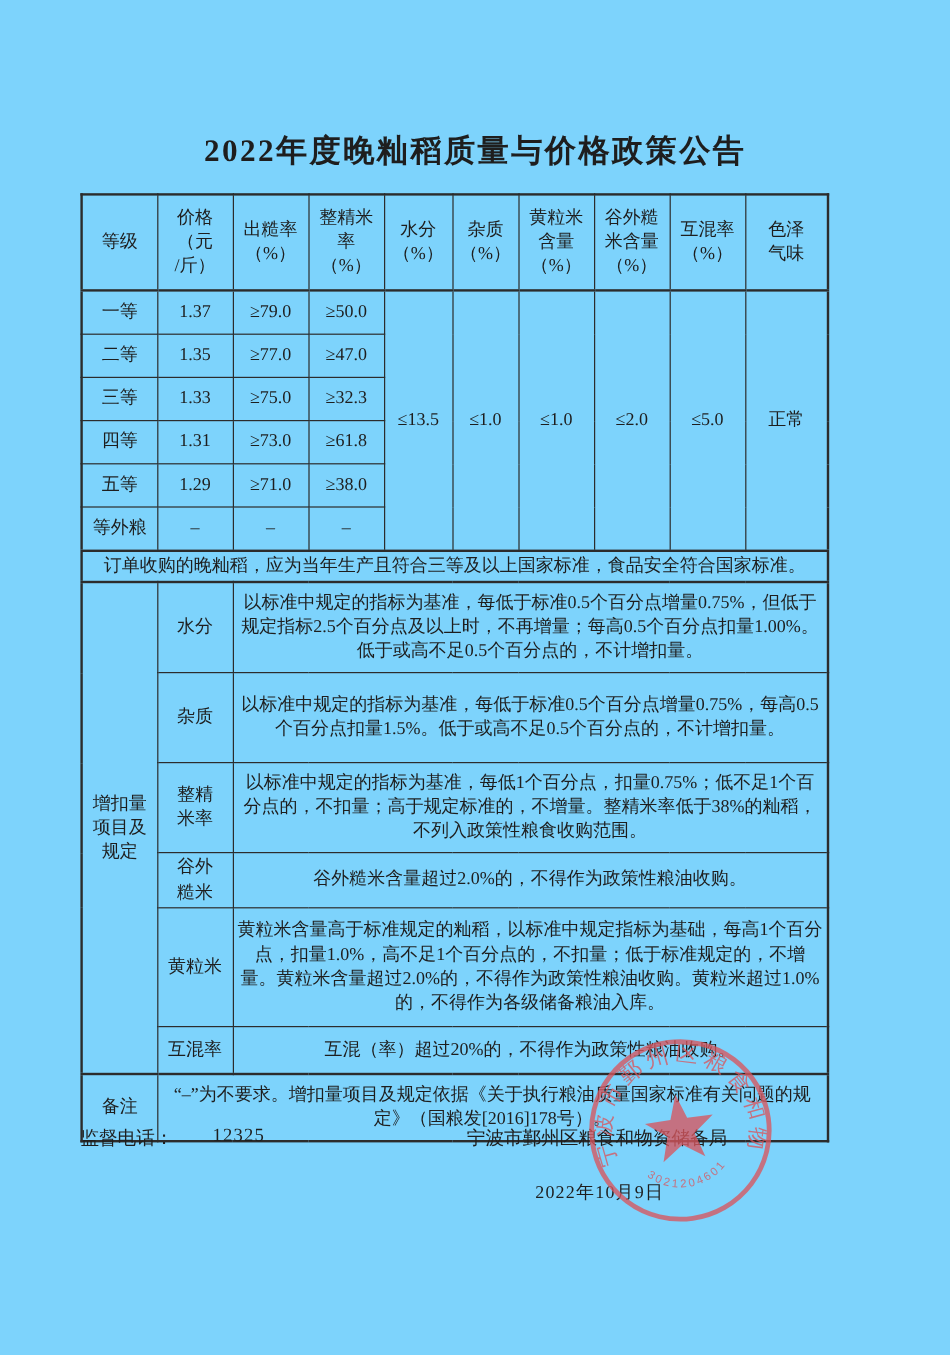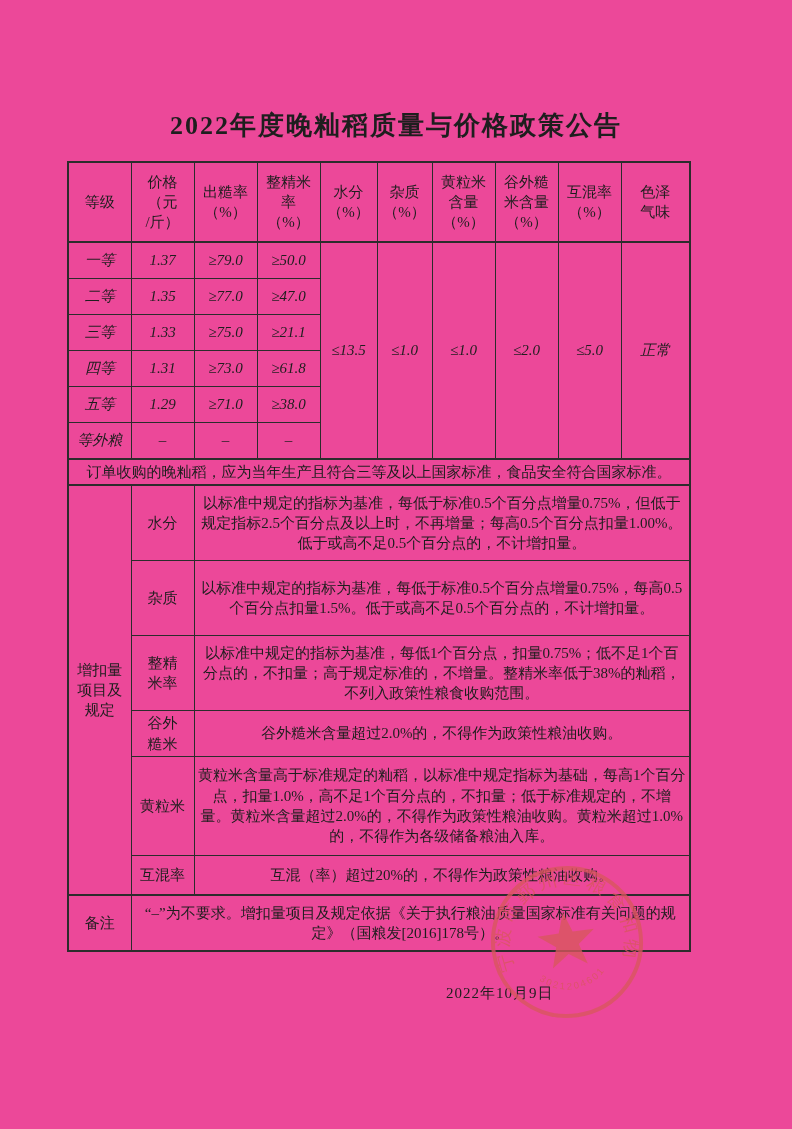--- a/index.html
+++ b/index.html
@@ -1,34 +1,34 @@
 <!DOCTYPE html>
 <html><head>
 <meta charset="utf-8">
 <style>
   html,body{margin:0;padding:0;background:#ffffff;}
   .page{
-    position:relative;width:792px;height:1129px;background:#ec4899;overflow:hidden;
+    position:relative;width:792px;height:1129px;background:#7dd3fc;overflow:hidden;
     font-family:"Liberation Serif","DejaVu Serif",serif;color:#1e1e1e;
   }
   .title{
     position:absolute;top:108px;left:0;width:100%;text-align:center;
     font-size:26px;font-weight:600;letter-spacing:2px;
   }
   table.main{
     position:absolute;left:67px;top:161px;width:622px;
     border-collapse:collapse;table-layout:fixed;
     border:2px solid #2c2c2c;font-size:15px;
   }
   table.main td{
     border:1px solid #2c2c2c;text-align:center;vertical-align:middle;
     padding:2px 3px;line-height:1.35;
   }
   tr.hdr td{height:74px;white-space:pre-line;border-bottom-width:2px;}
-  tr.grade td{height:31px;font-style:italic;}
+  tr.grade td{height:31px;}
   tr.row-note td{border-top-width:2px;border-bottom-width:2px;margin-left:19px;}
   td.note-cell{text-align:left;padding:6px 4px;white-space:nowrap;}
   td.sec-label{white-space:pre-line;line-height:1.6;}
   td.sub-label{white-space:pre-line;}
   td.content{
     text-align:justify;padding:4px 7px;line-height:1.44;margin-left:43px;
   }
   tr.row-moist td{height:70px;}
   tr.row-impur td{height:70px;}
   tr.row-mill td{height:70px;}
@@ -104,21 +104,21 @@
       <tr class="grade">
         <td>二等</td>
         <td>1.35</td>
         <td>≥77.0</td>
         <td>≥47.0</td>
       </tr>
       <tr class="grade">
         <td>三等</td>
         <td>1.33</td>
         <td>≥75.0</td>
-        <td>≥21.1</td>
+        <td>≥32.3</td>
       </tr>
       <tr class="grade">
         <td>四等</td>
         <td>1.31</td>
         <td>≥73.0</td>
         <td>≥61.8</td>
       </tr>
       <tr class="grade">
         <td>五等</td>
         <td>1.29</td>
@@ -163,20 +163,25 @@
         <td class="sub-label">互混率</td>
         <td colspan="8" class="content">互混（率）超过20%的，不得作为政策性粮油收购。</td>
       </tr>
       <tr class="row-remark">
         <td>备注</td>
         <td colspan="9" class="content">“–”为不要求。增扣量项目及规定依据《关于执行粮油质量国家标准有关问题的规定》（国粮发[2016]178号）。</td>
       </tr>
     </tbody>
   </table>
 
+  <div class="footer">
+    <span class="lbl">监督电话：</span>
+    <span class="phone">12325</span>
+    <span class="agency">宁波市鄞州区粮食和物资储备局</span>
+  </div>
 
   <div class="dateline">2022年10月9日</div>
 
   <svg class="seal" viewBox="-84 -84 168 168" xmlns="http://www.w3.org/2000/svg">
     <g opacity="0.78" transform="rotate(-8)">
       <circle cx="0" cy="0" r="74" fill="none" stroke-width="4" stroke="#d9575e"></circle>
       <polygon points="0,-30 7.05,-9.7 28.5,-9.3 11.4,3.7 17.6,24.3 0,12 -17.6,24.3 -11.4,3.7 -28.5,-9.3 -7.05,-9.7" fill="#d9575e"></polygon>
       <defs>
         <path id="sealTextArc" d="M -54.5,22 A 58.5,58.5 0 1 1 54.5,22" fill="none"></path>
         <path id="sealNumArc" d="M -33,34 A 47,47 0 0 0 33,34" fill="none"></path>

